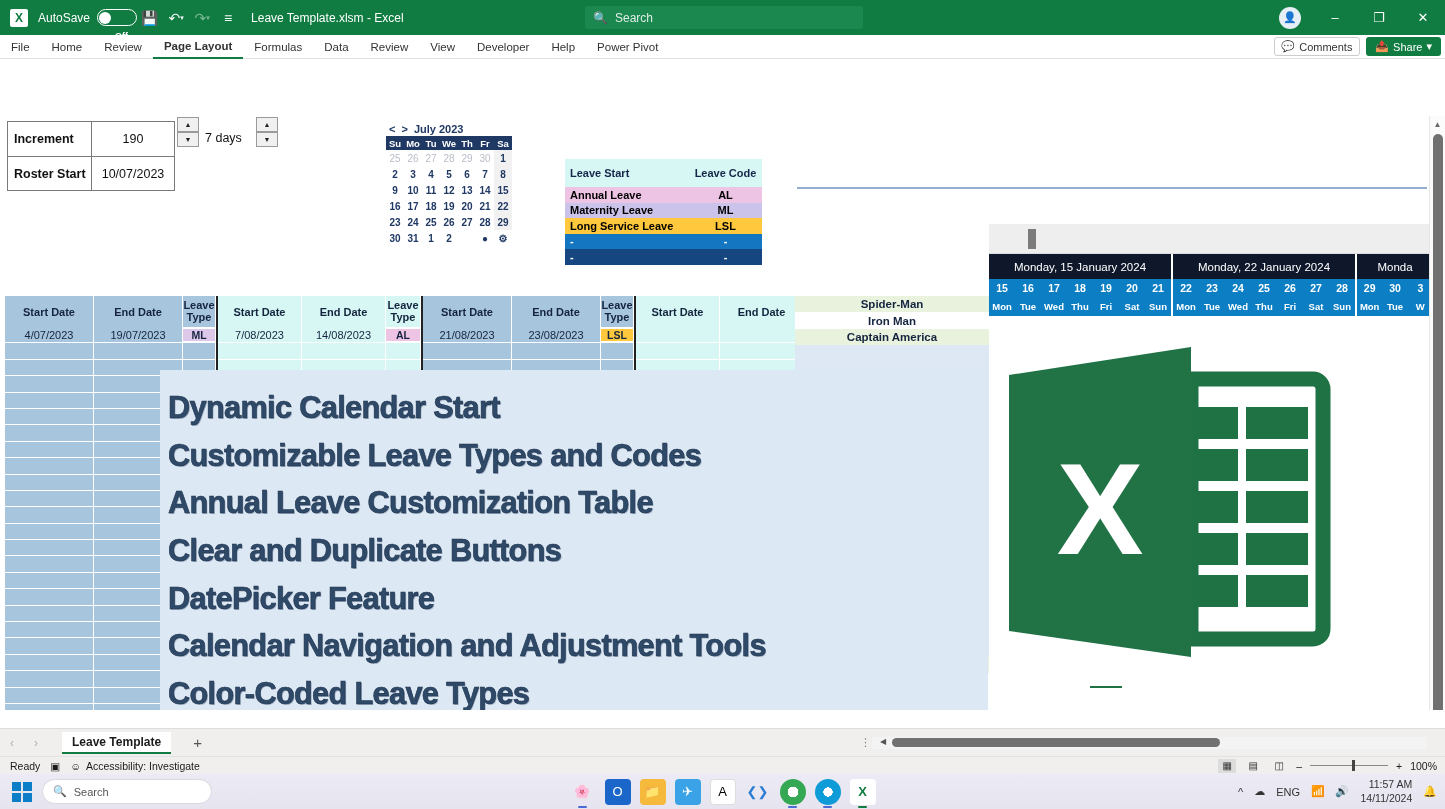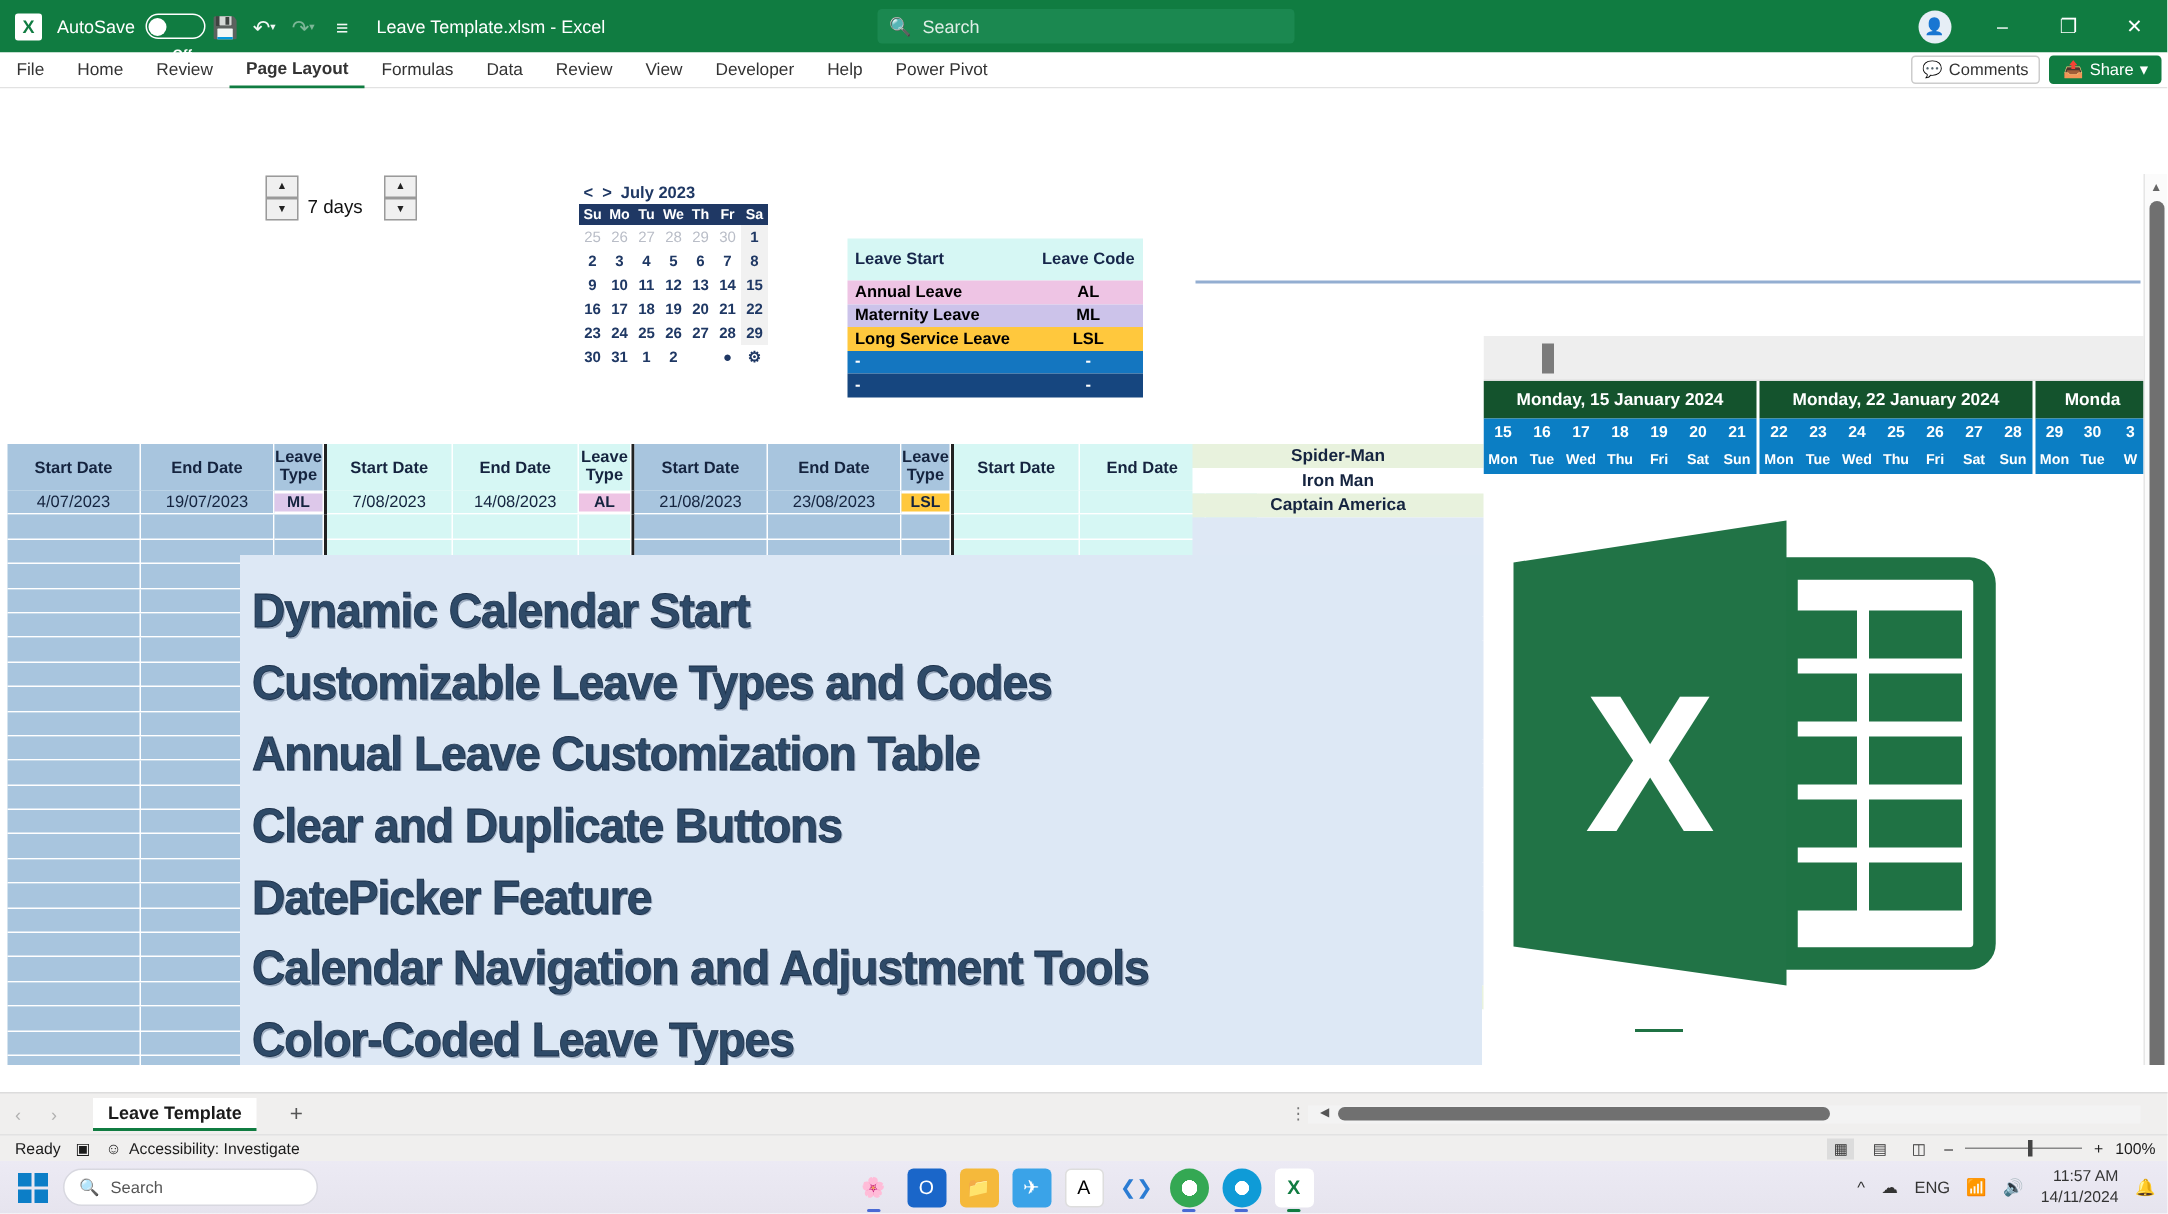--- a/index.html
+++ b/index.html
@@ -114,21 +114,21 @@
     font-weight:bold;font-size:11.5px;color:#15243f;}
   .staff-row.shade{background:#e8f2dd;}
   .staff-row.blank{background:#fff;}
   .staff-fill{background:#dee8f5;}
   
   .rcal{position:absolute;left:989px;top:165px;width:451px;overflow:hidden;}
   .rcal-top{height:30px;background:#eee;border-bottom:1px solid #ddd;position:relative;}
   .rcal-handle{position:absolute;left:39px;top:5px;width:8px;height:20px;background:#7b7b7b;}
   .rc-weeks{display:flex;}
   .rc-week{width:184px;border-right:2px solid #fff;}
-  .rc-title{height:25px;background:#14532d;color:#fff;font-weight:bold;font-size:11.5px;
+  .rc-title{height:25px;background:#0f172a;color:#fff;font-weight:normal;font-size:11.5px;
     display:flex;align-items:center;justify-content:center;}
   .rc-nums,.rc-days{display:flex;background:#0b7ec4;}
   .rc-nums span,.rc-days span{width:26.3px;text-align:center;color:#fff;font-weight:bold;}
   .rc-nums span{font-size:10.5px;line-height:19px;}
   .rc-days span{font-size:9.5px;line-height:18px;}
   
   .logo{position:absolute;left:995px;top:280px;width:356px;height:340px;}
   .logo-dash{position:absolute;left:1090px;top:627px;width:32px;height:2px;background:#1f7244;}
   
   .overlay{position:absolute;left:160px;top:311px;width:828px;height:341px;
@@ -228,20 +228,30 @@
     <div class="btn-share">
       <span>📤</span>
       <span>Share</span>
       <span>▾</span>
     </div>
   </div>
 </div>
 
 <div class="sheet">
 
+  <div class="param-table">
+    <div class="param-row">
+      <div class="param-lbl">Increment</div>
+      <div class="param-val">190</div>
+    </div>
+    <div class="param-row">
+      <div class="param-lbl">Roster Start</div>
+      <div class="param-val">10/07/2023</div>
+    </div>
+  </div>
   <div class="spin" style="left:177px;top:58px;">
     <div>▲</div>
     <div>▼</div>
   </div>
   <div class="spin" style="left:256px;top:58px;">
     <div>▲</div>
     <div>▼</div>
   </div>
   <div class="days-lbl">7 days</div>
 

